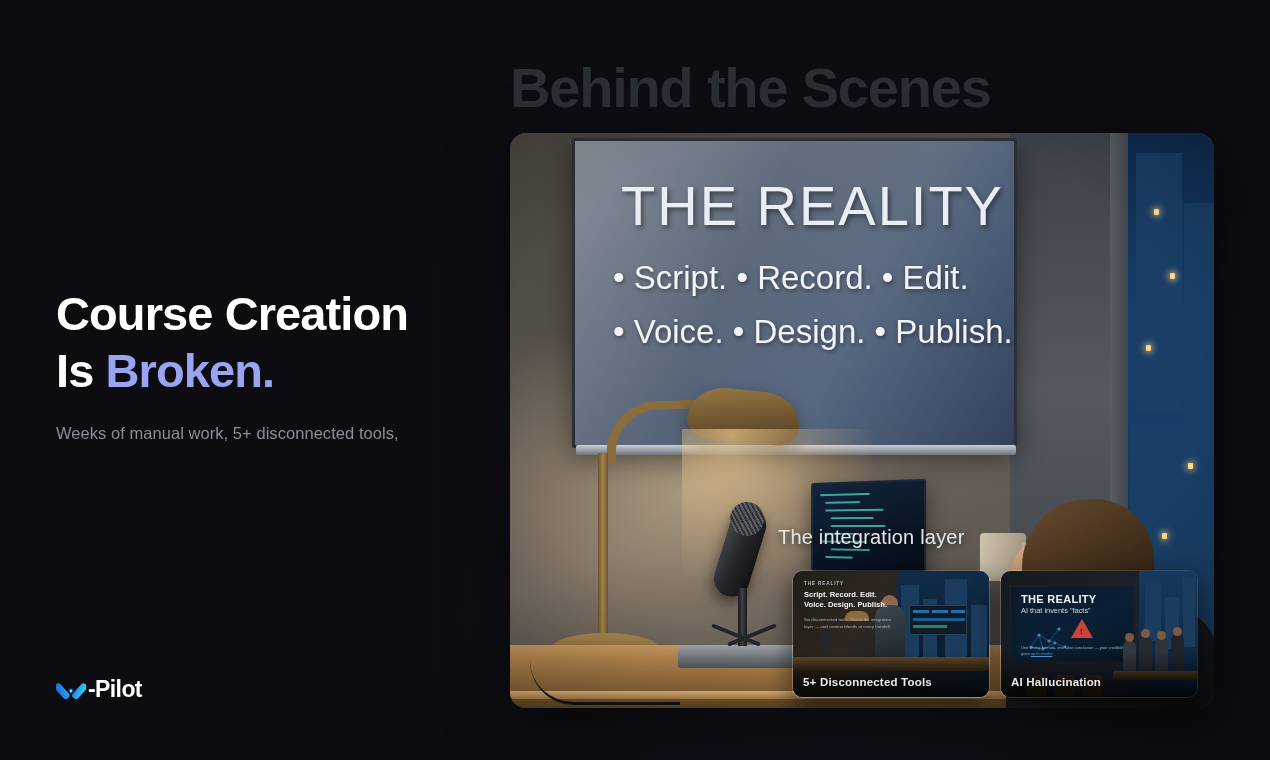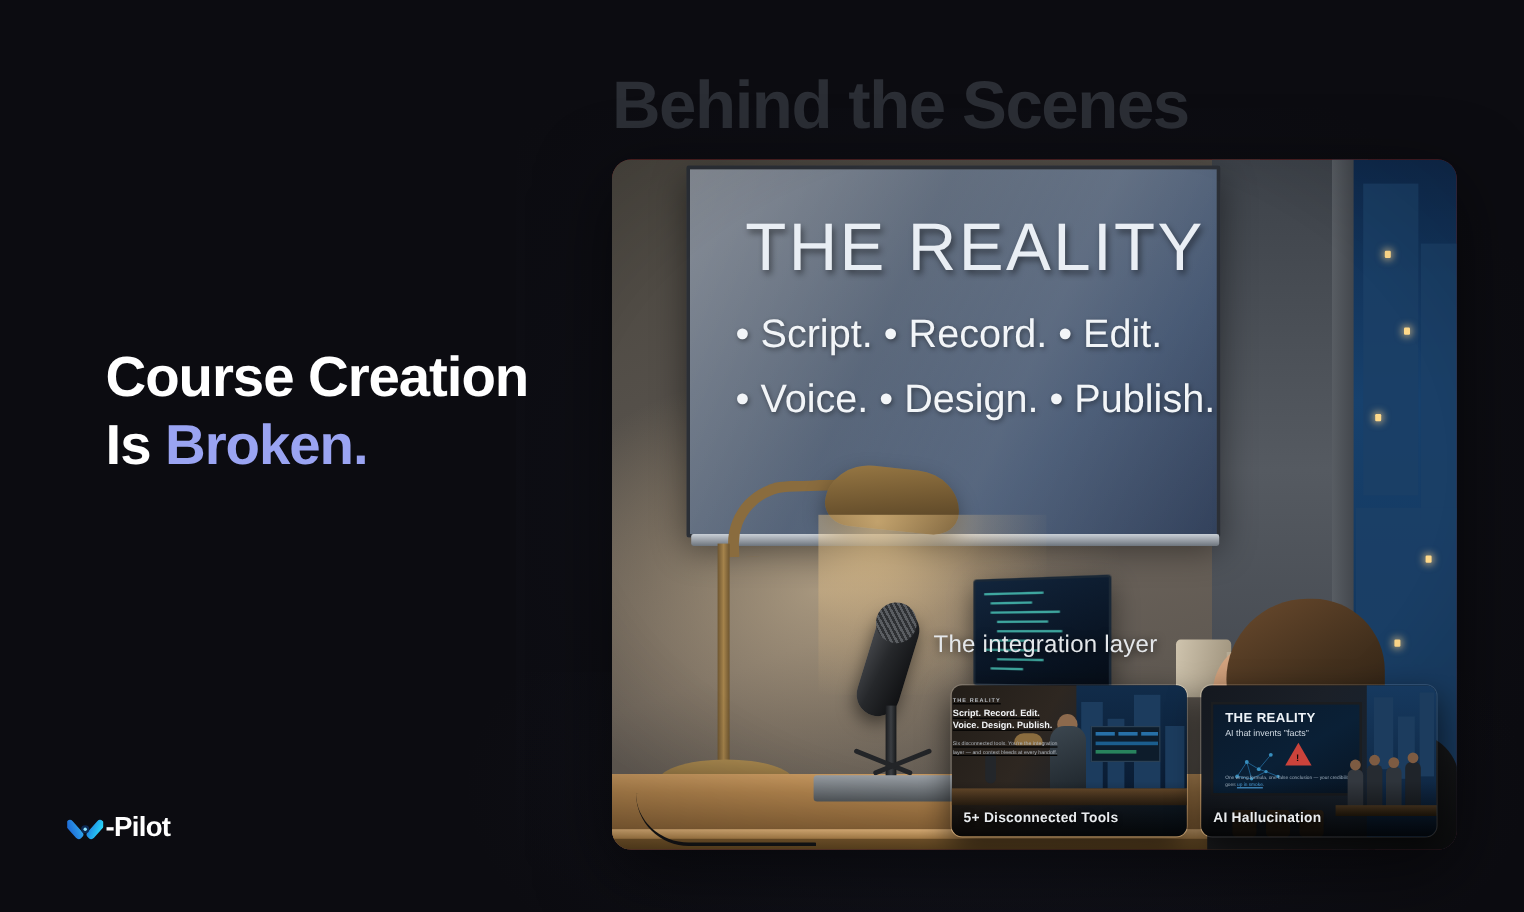--- a/index.html
+++ b/index.html
@@ -27,21 +27,21 @@
     pointer-events:none;
   }
 
   
   .left-col {
     position:absolute; left:56px; top:0; width:420px; height:760px;
   }
   .headline {
     position:absolute; top:285px; left:0; width:430px;
     font-size:47px; font-weight:bold; line-height:1.22;
-    letter-spacing:-0.9px; color:#ffffff;margin-left:32px;
+    letter-spacing:-0.9px; color:#ffffff;
   }
   .headline .accent { color:#9aa4f2;text-align:right; }
   .subhead {
     position:absolute; top:419px; left:0; width:415px;
     font-size:16.5px; line-height:1.77; color:#8b8f99;
     letter-spacing:0.05px;
   }
 
   
   .logo {
@@ -58,21 +58,21 @@
     position:absolute; left:510px; top:55px;
     font-size:56px; font-weight:bold; letter-spacing:-1.2px;
     color:#2b2e35;
   }
 
   
   .hero {
     position:absolute; left:510px; top:133px;
     width:704px; height:575px;
     border-radius:16px; overflow:hidden;
-    background:#7f1d1d;
+    background:#4c1d95;
     box-shadow:0 18px 60px rgba(0,0,0,0.55);
   }
   .hero-scene { position:absolute; inset:0; }
 
   
   .wall {
     position:absolute; left:0; top:0; width:540px; height:575px;
     background:
       radial-gradient(ellipse 330px 240px at 170px 360px, rgba(255,226,178,0.42) 0%, rgba(255,219,165,0.16) 45%, rgba(0,0,0,0) 78%),
       linear-gradient(160deg,#4a463f 0%, #55504a 30%, #6a625a 60%, #524d47 100%);
@@ -319,21 +319,21 @@
   }
   .t1-mic {
     position:absolute; left:28px; top:56px; width:9px; height:26px;
     background:#23262a; border-radius:5px;
   }
   .t1-lamp {
     position:absolute; left:52px; top:40px; width:24px; height:10px;
     background:#8a6c3e; border-radius:12px 12px 3px 3px;
   }
   .t1-text {
-    position:absolute; left:1px; top:10px; width:92px; z-index:4;text-decoration:underline;
+    position:absolute; left:11px; top:10px; width:92px; z-index:4;
   }
   .t1-eyebrow {
     font-size:4.6px; letter-spacing:0.9px; color:#b9bec4; font-weight:bold;
   }
   .t1-head1 {
     font-size:7.6px; font-weight:bold; color:#f1f3f5; line-height:1.35; margin-top:4px;
   }
   .t1-body {
     font-size:4.4px; color:#aeb4bb; line-height:1.6; margin-top:5px;
   }
@@ -403,21 +403,21 @@
   <div class="bg-glow-b"></div>
 
   <div class="left-col">
 
     <div class="headline">
       <span>Course Creation</span><br>
       <span>Is </span><span class="accent">Broken.</span>
     </div>
 
     <div class="subhead">
-      <br>
+      <span>Weeks of manual work, 5+ disconnected tools,</span><br>
     </div>
 
     <div class="logo">
       <svg class="logo-mark" viewBox="0 0 32 32">
         <defs>
           <linearGradient id="xg1" x1="0" y1="0" x2="1" y2="1">
             <stop offset="0%" stop-color="#1b5fd0"></stop>
             <stop offset="100%" stop-color="#2fa8f0"></stop>
           </linearGradient>
           <linearGradient id="xg2" x1="0" y1="1" x2="1" y2="0">

